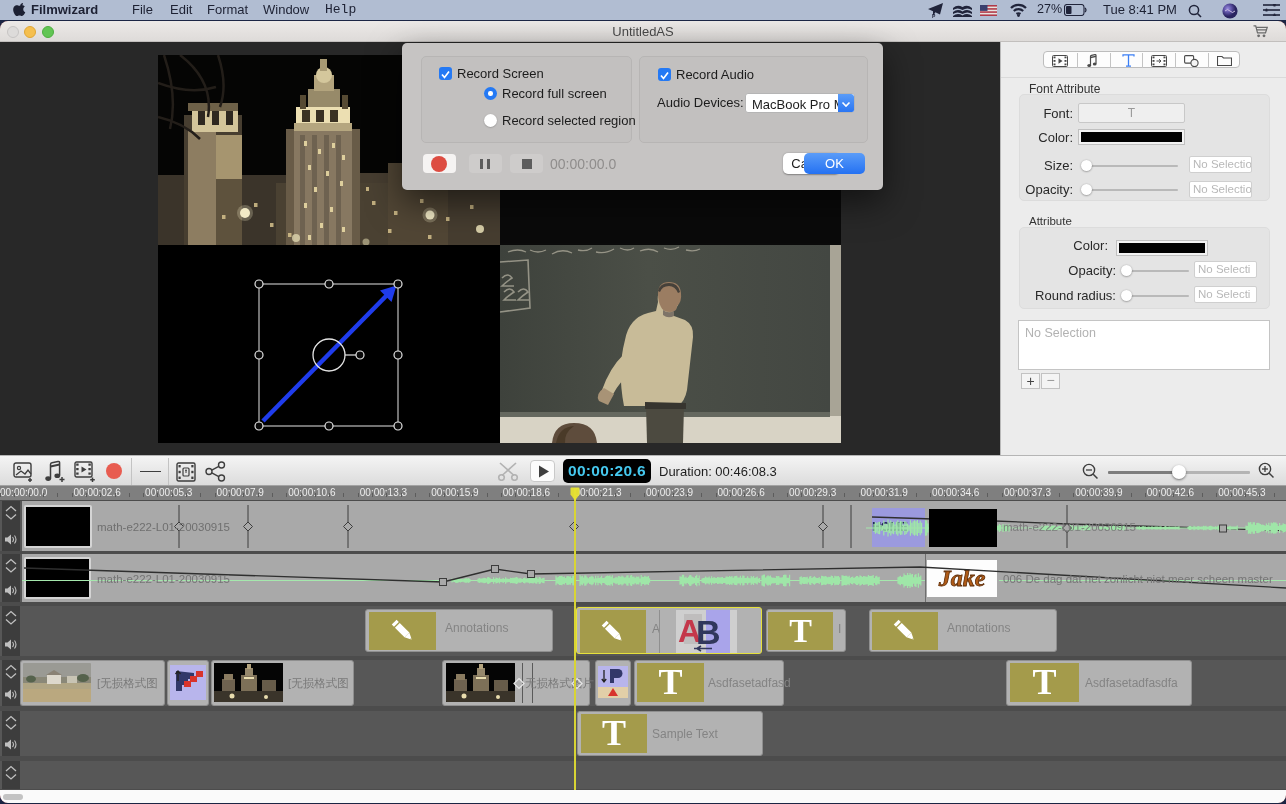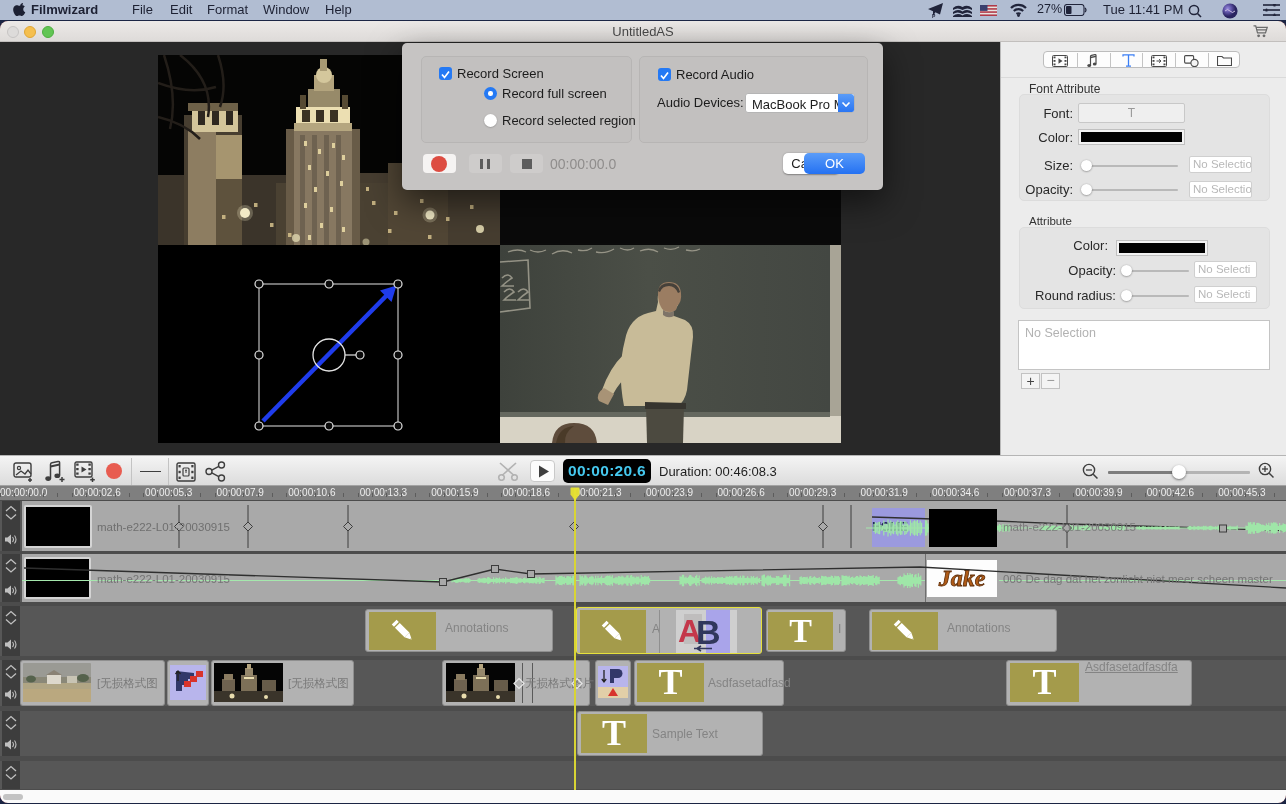--- a/index.html
+++ b/index.html
@@ -49,21 +49,21 @@
 <div id="stage">
   <div id="menubar">
     <svg class="mi" style="left:13px; top:3px;" width="13" height="15" viewBox="0 0 13 15">
         <path fill="#1d2133" d="M9.4 0c.1 1-.3 1.9-.9 2.6-.6.7-1.6 1.2-2.5 1.1-.1-.9.4-1.9 1-2.5C7.6.5 8.6 0 9.4 0zM12.1 11c-.4.9-.6 1.3-1.1 2-.7 1.1-1.7 2.4-2.9 2.4-1.1 0-1.4-.7-2.8-.7-1.5 0-1.8.7-2.9.7C1.2 15.4.3 14.2-.4 13.1c-2-3-2.2-6.6-1-8.5.9-1.3 2.2-2.1 3.5-2.1 1.3 0 2.1.7 3.2.7 1 0 1.6-.7 3.1-.7 1.1 0 2.3.6 3.2 1.7-2.8 1.5-2.3 5.5.5 6.8z" transform="translate(2,0) scale(0.85)"></path>
       </svg>
     <div class="mi" style="left:31px; font-weight:bold;">Filmwizard</div>
     <div class="mi" style="left:132px;">File</div>
     <div class="mi" style="left:170px;">Edit</div>
     <div class="mi" style="left:207px;">Format</div>
     <div class="mi" style="left:263px;">Window</div>
-    <div class="mi" style="left:325px;">Help</div>
+    <div class="mi" style="left:325px;font-family:Liberation Mono, monospace;">Help</div>
     <svg class="mi" style="left:928px; top:3px;" width="16" height="15" viewBox="0 0 16 15">
         <path fill="#20243a" d="M15 0 L0 6 L5 8.2 L5 13 L7.4 9.3 L12 11.4 Z"></path>
         <text x="4" y="14.5" font-size="5" fill="#20243a" font-weight="bold">P</text>
       </svg>
     <svg class="mi" style="left:952px; top:4px;" width="21" height="13" viewBox="0 0 21 13">
         <g fill="#20243a">
           <path d="M1 4 Q5.5 0 10.5 3 Q15.5 0 20 4 L20 6 Q15.5 3 10.5 6 Q5.5 3 1 6 Z"></path>
           <path d="M1 8 Q5.5 4.5 10.5 7.5 Q15.5 4.5 20 8 L20 10 Q15.5 7 10.5 10 Q5.5 7 1 10 Z"></path>
           <path d="M1 12 Q5.5 8.5 10.5 11.5 Q15.5 8.5 20 12 L20 13 L1 13 Z"></path>
         </g>
@@ -83,21 +83,21 @@
           <path d="M7.5 11 A3.6 3.6 0 0 1 11.5 11" stroke-width="2.2"></path>
         </g>
         <circle cx="9.5" cy="12.6" r="1.4" fill="#20243a"></circle>
       </svg>
     <div class="mi" style="left:1037px; font-size:12.5px;">27%</div>
     <svg class="mi" style="left:1064px; top:4px;" width="23" height="12" viewBox="0 0 23 12">
         <rect x="0.5" y="0.5" width="19.5" height="11" rx="2.5" fill="none" stroke="#20243a" stroke-width="1.1"></rect>
         <rect x="2" y="2" width="5.5" height="8" rx="1" fill="#20243a"></rect>
         <path d="M21 4 q2 2 0 4" stroke="#20243a" stroke-width="1.2" fill="none"></path>
       </svg>
-    <div class="mi" style="left:1103px;">Tue 11:41 PM</div>
+    <div class="mi" style="left:1103px;">Tue 8:41 PM</div>
     <svg class="mi" style="left:1188px; top:3.5px;" width="14" height="14" viewBox="0 0 14 14">
         <circle cx="6" cy="6" r="4.6" fill="none" stroke="#20243a" stroke-width="1.5"></circle>
         <line x1="9.5" y1="9.5" x2="13" y2="13" stroke="#20243a" stroke-width="1.6"></line>
       </svg>
     <svg class="mi" style="left:1222px; top:2.5px;" width="16" height="16" viewBox="0 0 16 16">
         <defs>
           <radialGradient id="siri" cx="35%" cy="35%">
             <stop offset="0%" stop-color="#9a8ce0"></stop>
             <stop offset="55%" stop-color="#5a4fa0"></stop>
             <stop offset="100%" stop-color="#2a2460"></stop>
@@ -825,21 +825,21 @@
             </svg></div>
           <div class="clip" style="left:634px; top:0px; width:150px; height:46px;"></div>
           <div class="olive" style="left:637px; top:3px; width:67px; height:39px;">
             <div style="font-family:'Liberation Serif',serif; font-size:36px; font-weight:bold; color:#fff; text-align:center; line-height:38px;">T</div>
           </div>
           <div class="cliplabel" style="left:708px; top:16px;">Asdfasetadfasd</div>
           <div class="clip" style="left:1006px; top:0px; width:186px; height:46px;"></div>
           <div class="olive" style="left:1010px; top:3px; width:69px; height:39px;">
             <div style="font-family:'Liberation Serif',serif; font-size:36px; font-weight:bold; color:#fff; text-align:center; line-height:38px;">T</div>
           </div>
-          <div class="cliplabel" style="left:1085px; top:0;text-decoration:underline;">Asdfasetadfasdfa</div>
+          <div class="cliplabel" style="left:1085px; top:16px;">Asdfasetadfasdfa</div>
         </div>
       <div class="row" style="top:211px; height:45px;">
           <div class="rowhead" style="height:45px;">
             <svg style="top:4px;" width="14" height="16" viewBox="0 0 14 16">
               <g fill="none" stroke="#c0c0c0" stroke-width="1.3">
                 <path d="M2 6 L7 1.5 L12 6"></path>
                 <path d="M2 9.5 L7 14 L12 9.5"></path>
               </g>
             </svg>
             <svg style="top:27px;" width="14" height="13" viewBox="0 0 14 13">

